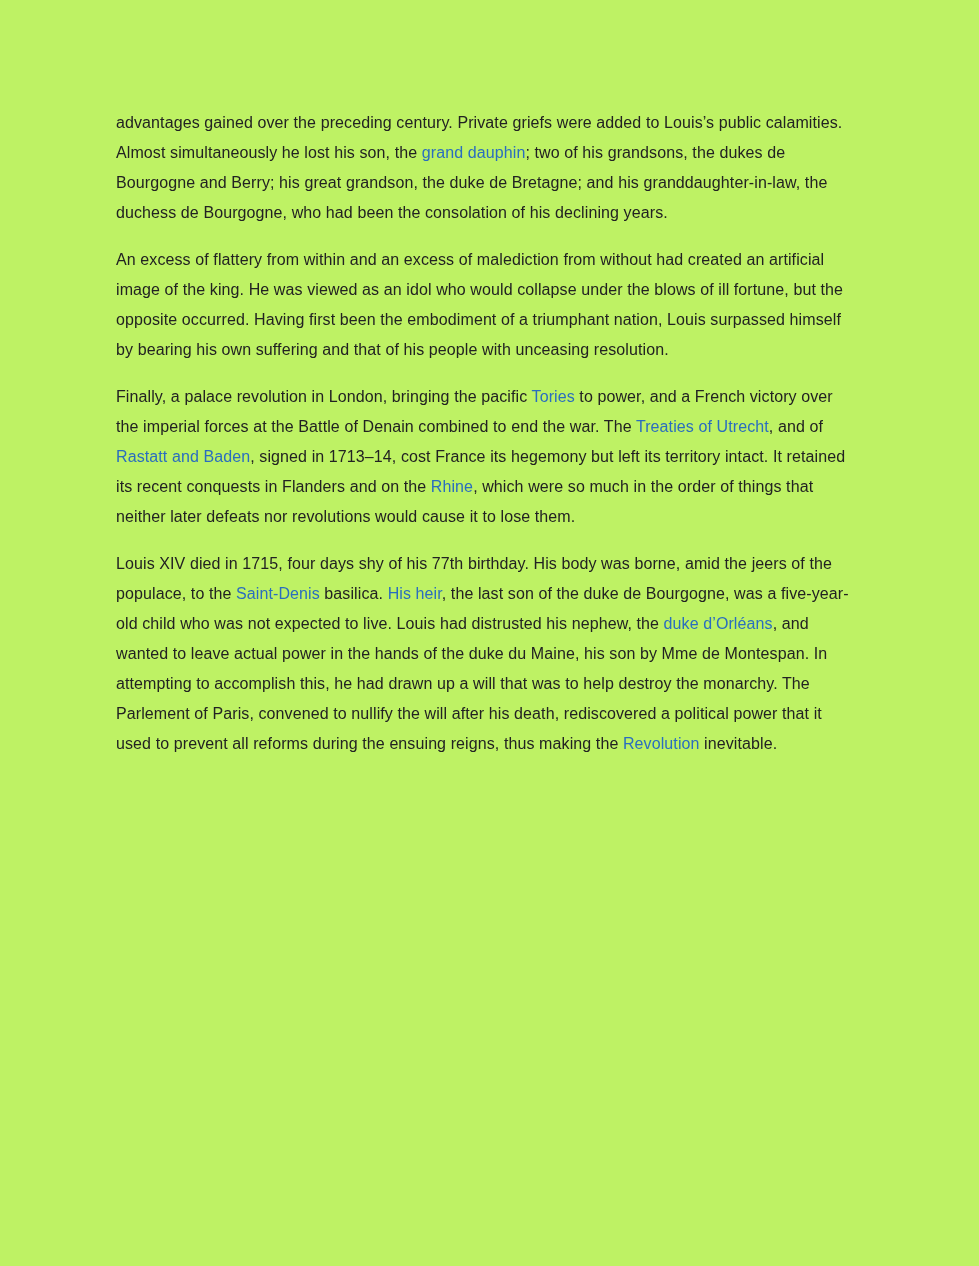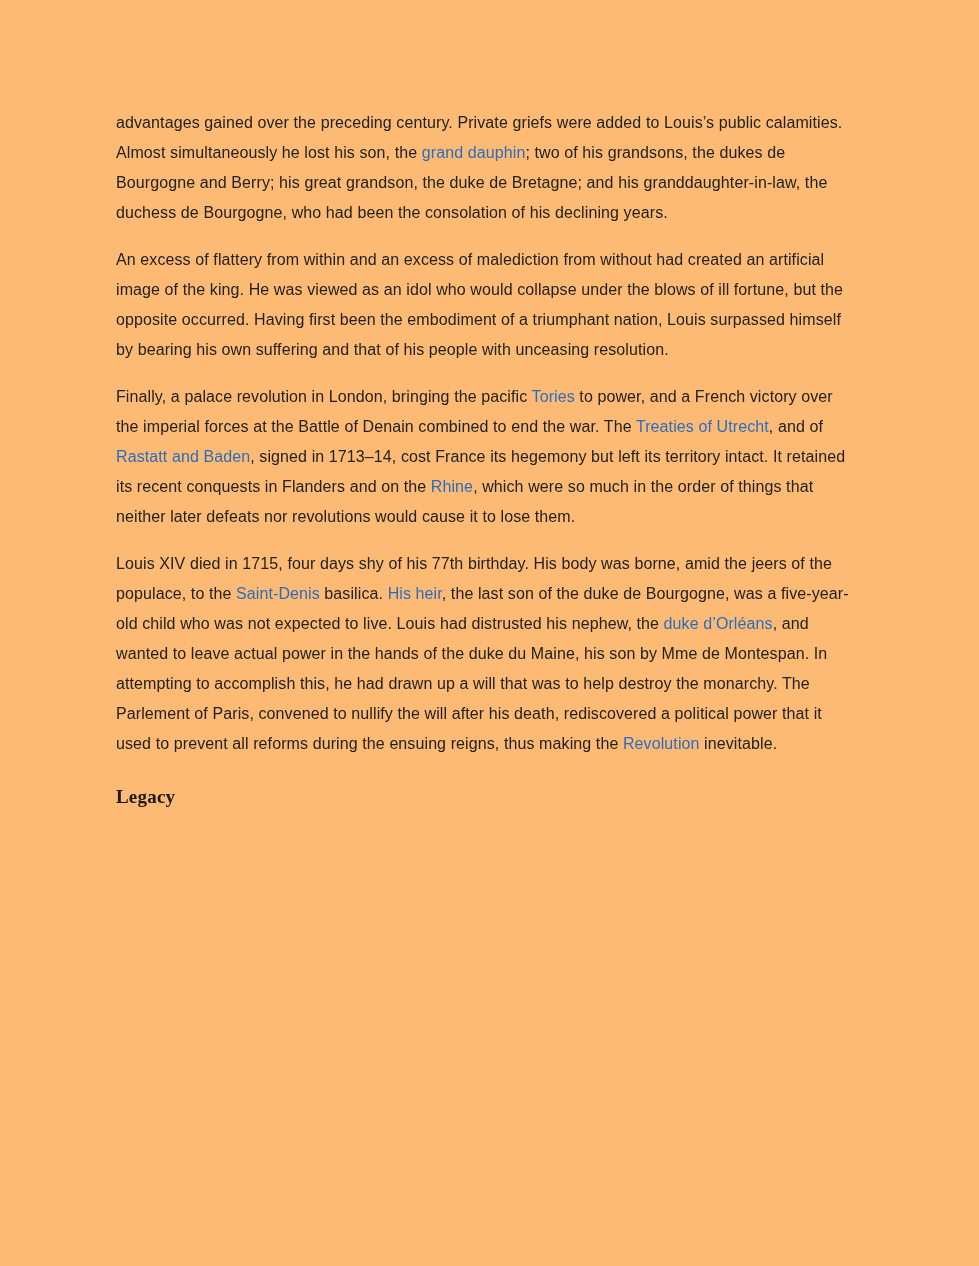--- a/index.html
+++ b/index.html
@@ -12,21 +12,21 @@
       width: 979px;
       height: 1266px;
       font-family: "Liberation Sans", sans-serif;
       color: #222222;
       overflow: hidden;
     }
     .page {
       width: 979px;
       height: 1266px;
       padding: 108px 116px 8px 116px;
-      background: #fdba74;
+      background: #bef264;
     }
     .article {
       width: 740px;
     }
     p.para {
       font-size: 16px;
       line-height: 30px;
       margin: 0 0 17px 0;
       color: #222222;
       letter-spacing: 0.1px;
@@ -49,14 +49,13 @@
 </head>
 <body>
 
 <main class="page">
   <article class="article" id="article-body">
       <p class="para"><span>advantages gained over the preceding century. Private griefs were added to Louis’s public calamities. Almost simultaneously he lost his son, the </span><a class="inline-link" href="#">grand dauphin</a><span>; two of his grandsons, the dukes de Bourgogne and Berry; his great grandson, the duke de Bretagne; and his granddaughter-in-law, the duchess de Bourgogne, who had been the consolation of his declining years.</span></p>
       <p class="para"><span>An excess of flattery from within and an excess of malediction from without had created an artificial image of the king. He was viewed as an idol who would collapse under the blows of ill fortune, but the opposite occurred. Having first been the embodiment of a triumphant nation, Louis surpassed himself by bearing his own suffering and that of his people with unceasing resolution.</span></p>
       <p class="para"><span>Finally, a palace revolution in London, bringing the pacific </span><a class="inline-link" href="#">Tories</a><span> to power, and a French victory over the imperial forces at the Battle of Denain combined to end the war. The </span><a class="inline-link" href="#">Treaties of Utrecht</a><span>, and of </span><a class="inline-link" href="#">Rastatt and Baden</a><span>, signed in 1713–14, cost France its hegemony but left its territory intact. It retained its recent conquests in Flanders and on the </span><a class="inline-link" href="#">Rhine</a><span>, which were so much in the order of things that neither later defeats nor revolutions would cause it to lose them.</span></p>
       <p class="para"><span>Louis XIV died in 1715, four days shy of his 77th birthday. His body was borne, amid the jeers of the populace, to the </span><a class="inline-link" href="#">Saint-Denis</a><span> basilica. </span><a class="inline-link" href="#">His heir</a><span>, the last son of the duke de Bourgogne, was a five-year-old child who was not expected to live. Louis had distrusted his nephew, the </span><a class="inline-link" href="#">duke d’Orléans</a><span>, and wanted to leave actual power in the hands of the duke du Maine, his son by Mme de Montespan. In attempting to accomplish this, he had drawn up a will that was to help destroy the monarchy. The Parlement of Paris, convened to nullify the will after his death, rediscovered a political power that it used to prevent all reforms during the ensuing reigns, thus making the </span><a class="inline-link" href="#">Revolution</a><span> inevitable.</span></p>
     </article>
-  <h2 class="section-heading">Legacy</h2>
 </main>
 
 </body></html>

